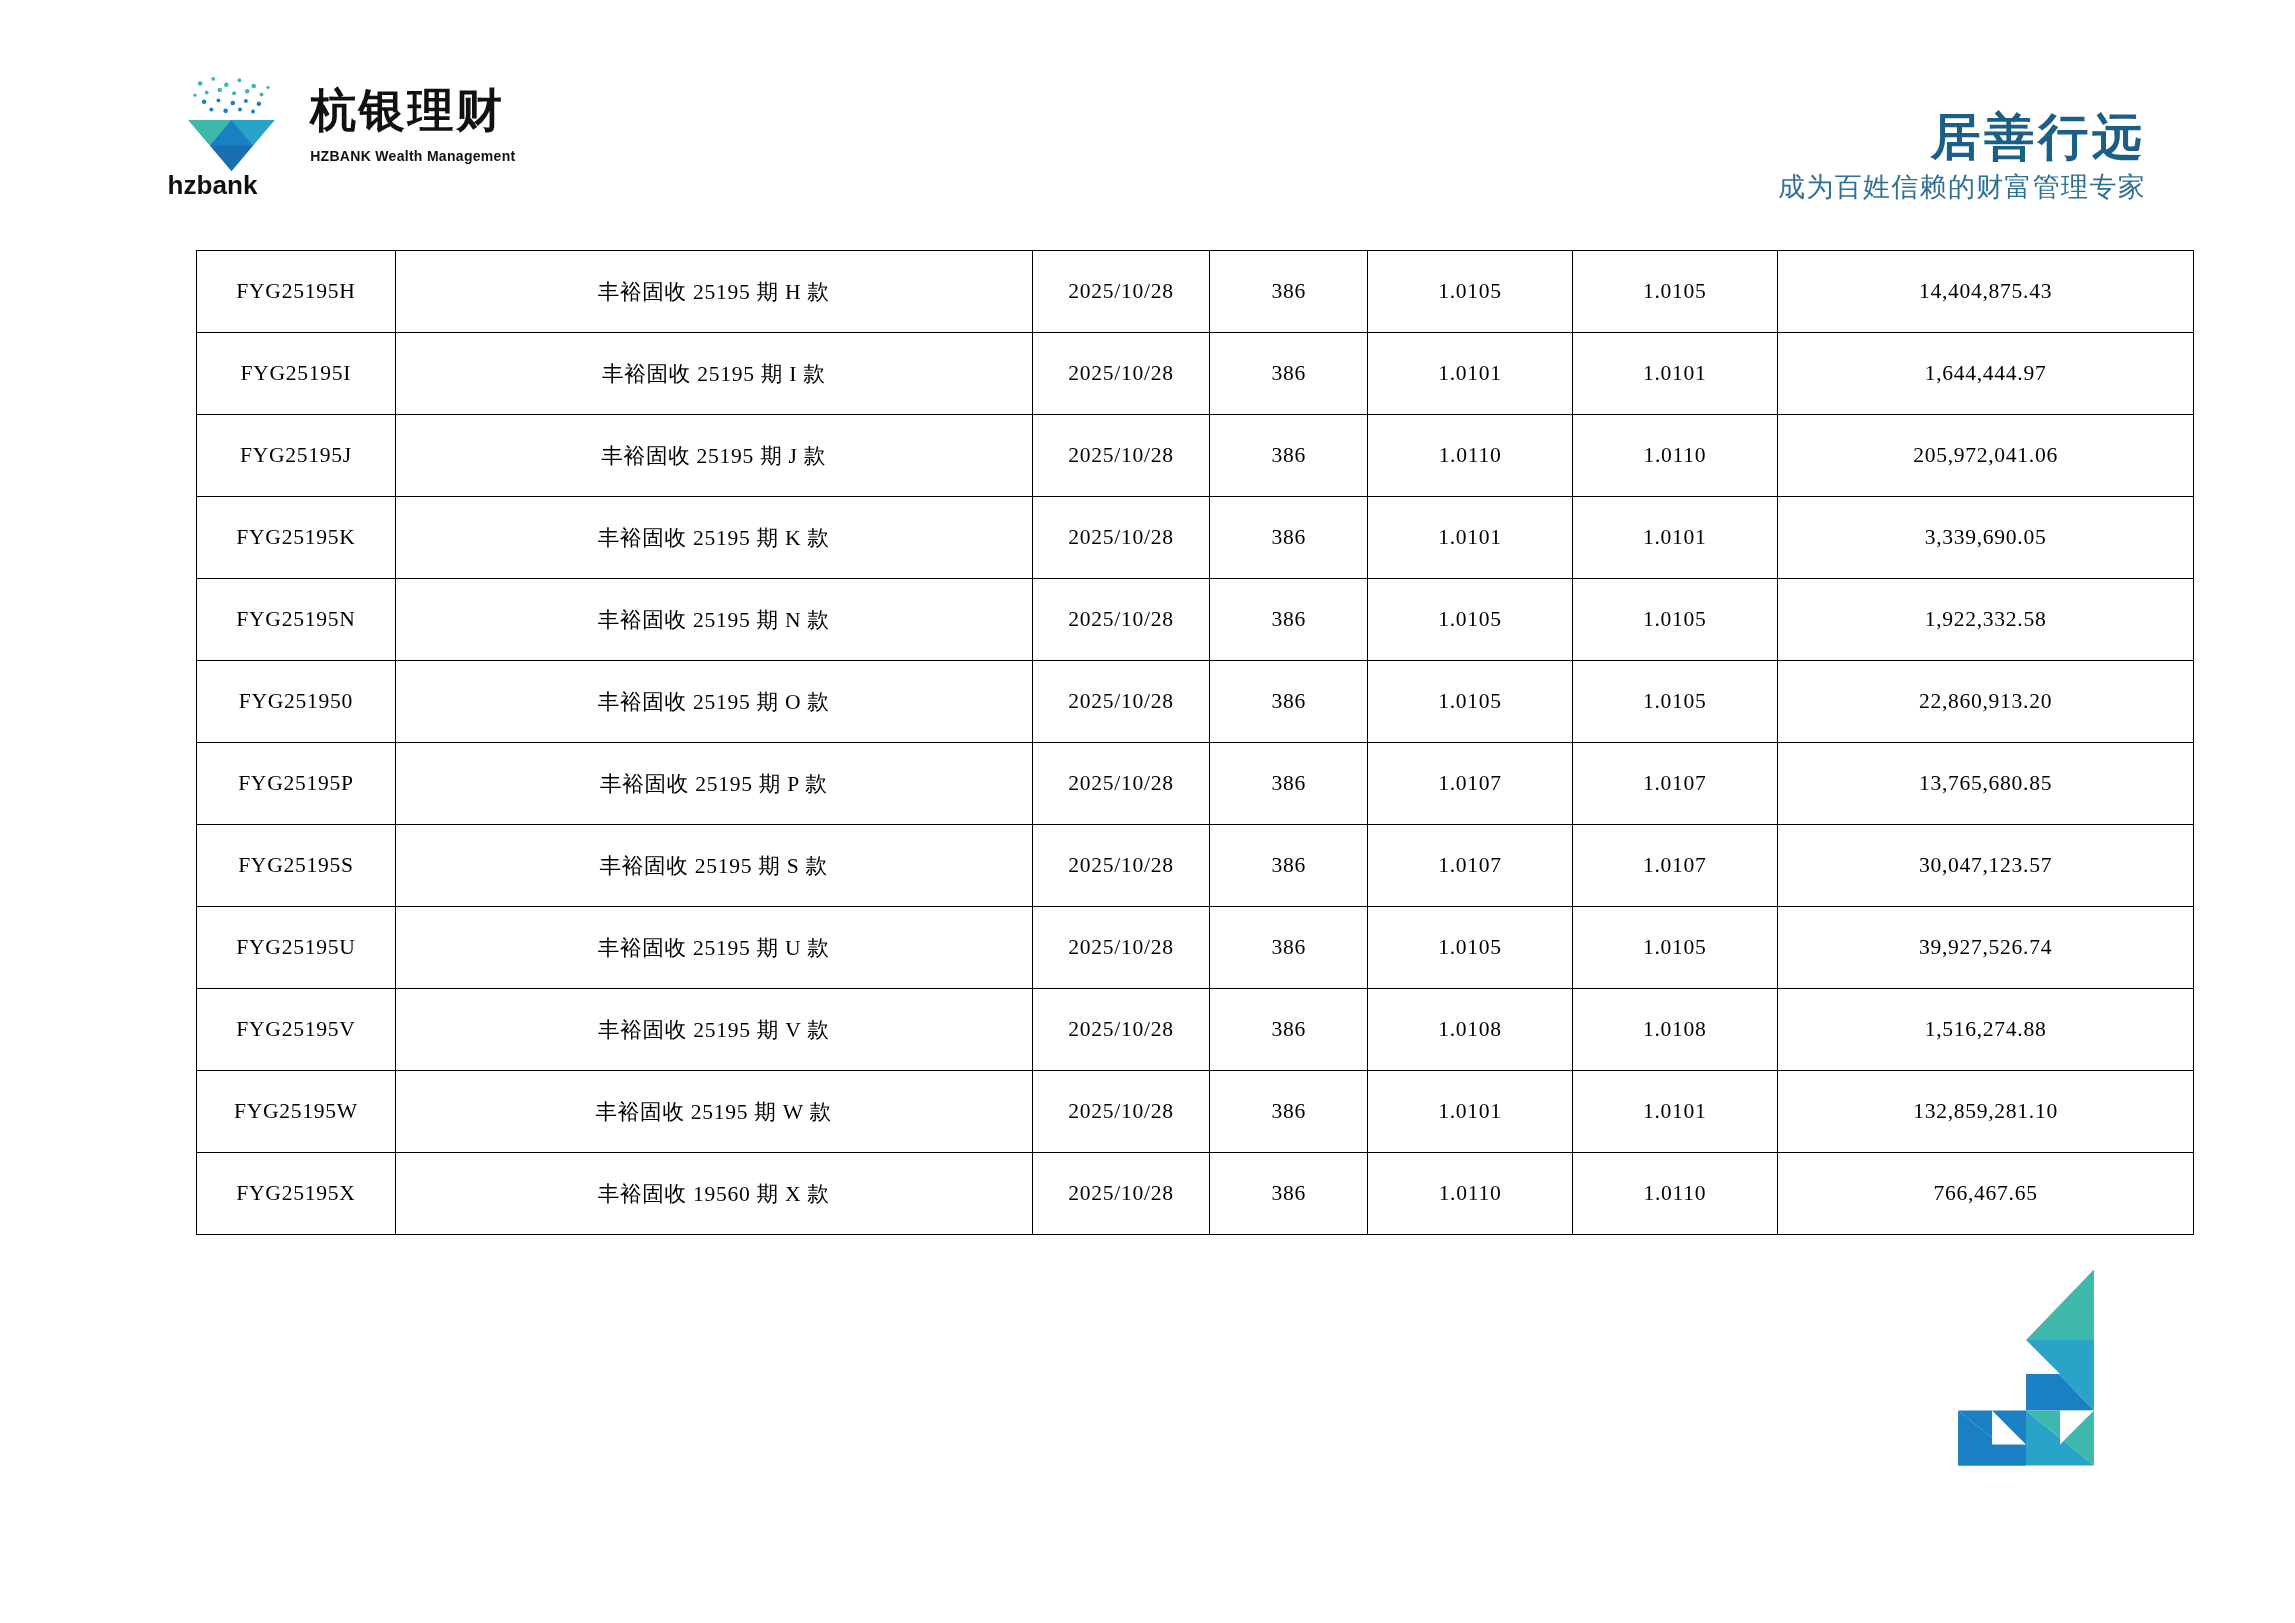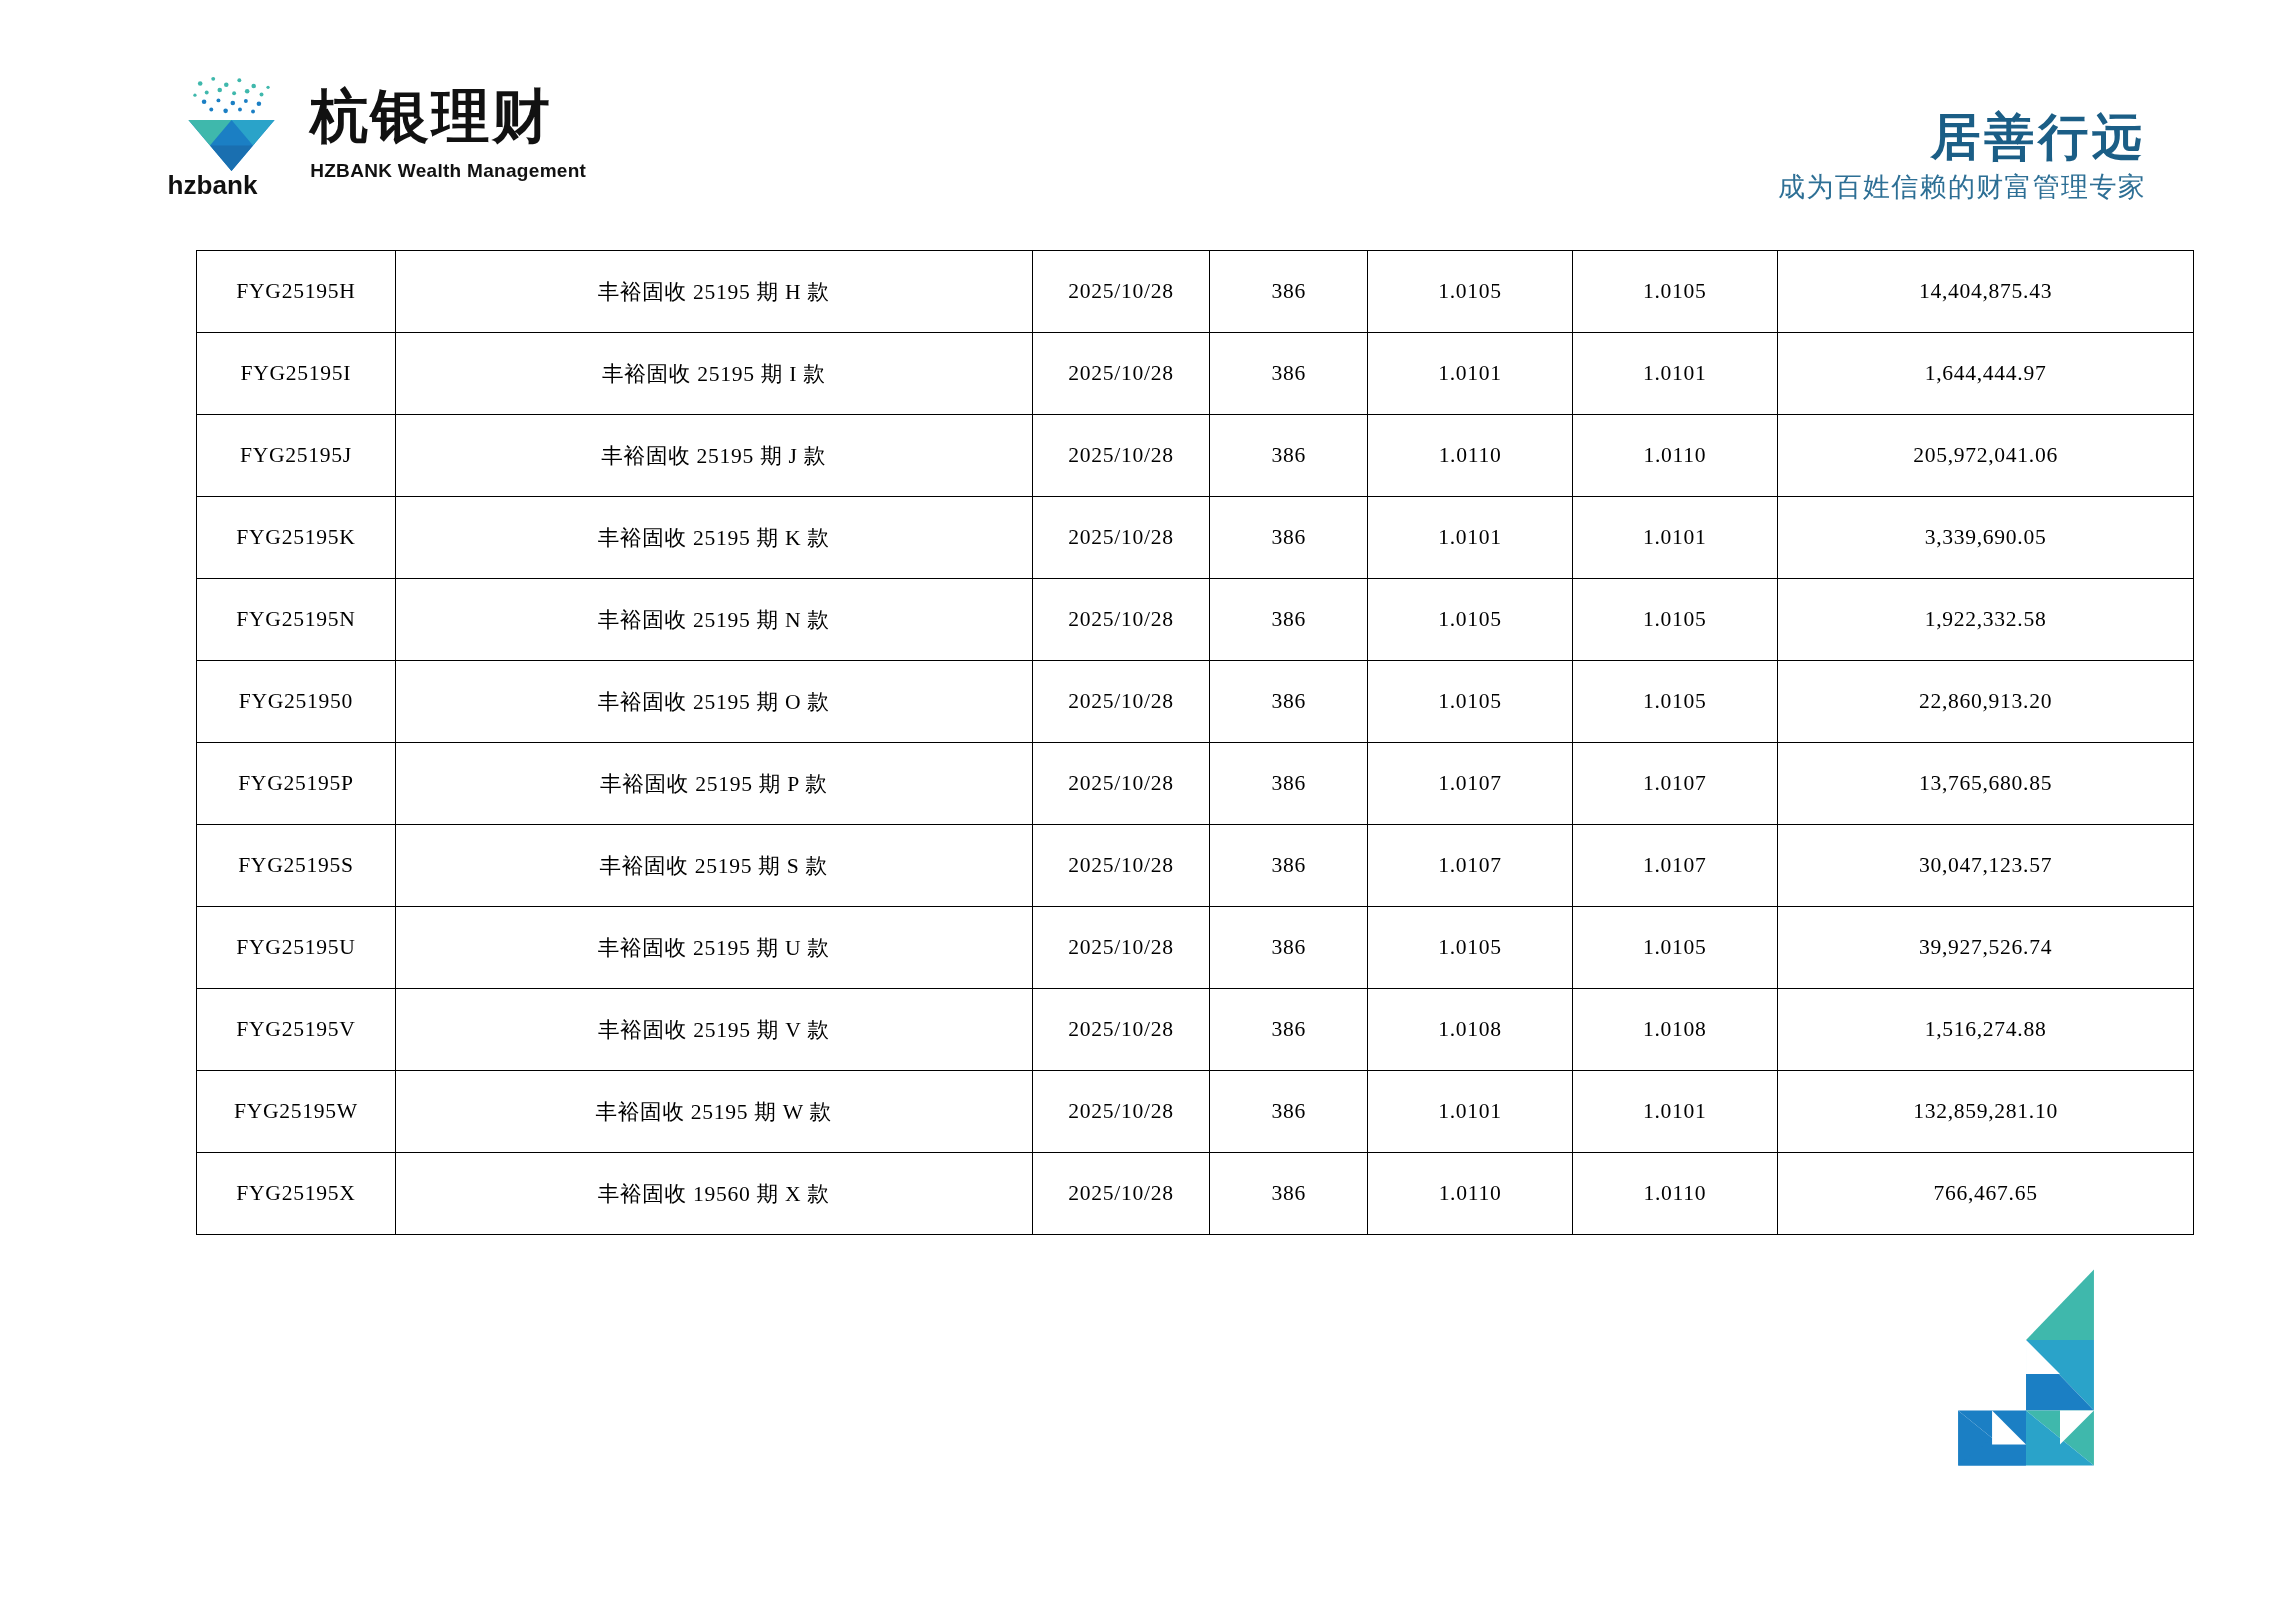--- a/index.html
+++ b/index.html
@@ -44,29 +44,29 @@
 
   .brand-text {
     display: flex;
     flex-direction: column;
     justify-content: flex-start;
     padding-top: 14.4px;
   }
   .brand-cn {
     font-family: "Liberation Sans", sans-serif;
     font-weight: bold;
-    font-size: 58px;
+    font-size: 46px;
     letter-spacing: 2.6px;
     color: #111111;
     line-height: 1;
   }
   .brand-en {
     font-family: "Liberation Sans", sans-serif;
     font-weight: bold;
-    font-size: 19px;
+    font-size: 14px;
     letter-spacing: 0.3px;
     color: #111111;
     margin-top: 14.4px;
   }
 
   .slogan-block {
     position: absolute;
     right: 149px;
     top: 111px;
     text-align: right;

